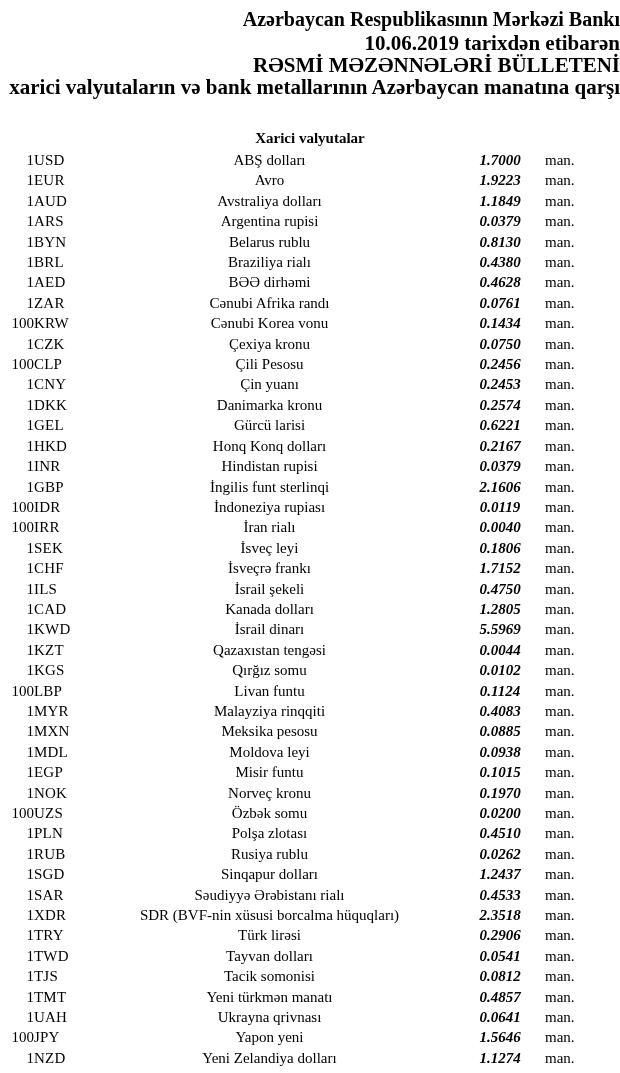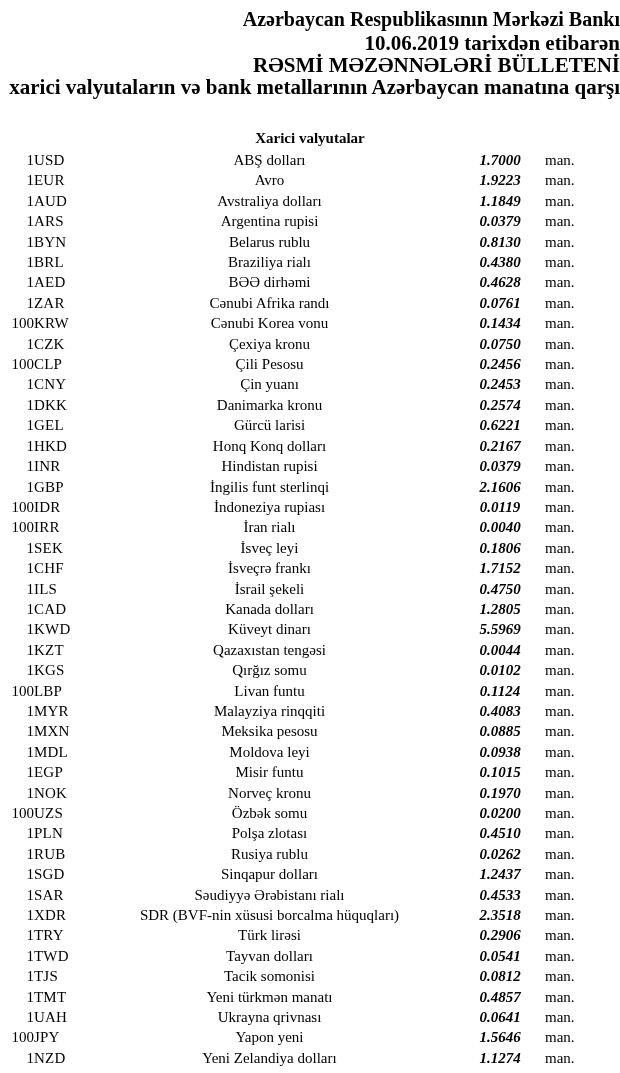--- a/index.html
+++ b/index.html
@@ -250,21 +250,21 @@
     <td class="qty">1</td>
     <td class="code">CAD</td>
     <td class="name">Kanada dolları</td>
     <td class="rate">1.2805</td>
     <td class="unit">man.</td>
   </tr>
 
   <tr class="rate-row">
     <td class="qty">1</td>
     <td class="code">KWD</td>
-    <td class="name">Küveyt dinarı</td>
+    <td class="name">İsrail dinarı</td>
     <td class="rate">5.5969</td>
     <td class="unit">man.</td>
   </tr>
 
   <tr class="rate-row">
     <td class="qty">1</td>
     <td class="code">KZT</td>
     <td class="name">Qazaxıstan tengəsi</td>
     <td class="rate">0.0044</td>
     <td class="unit">man.</td>

